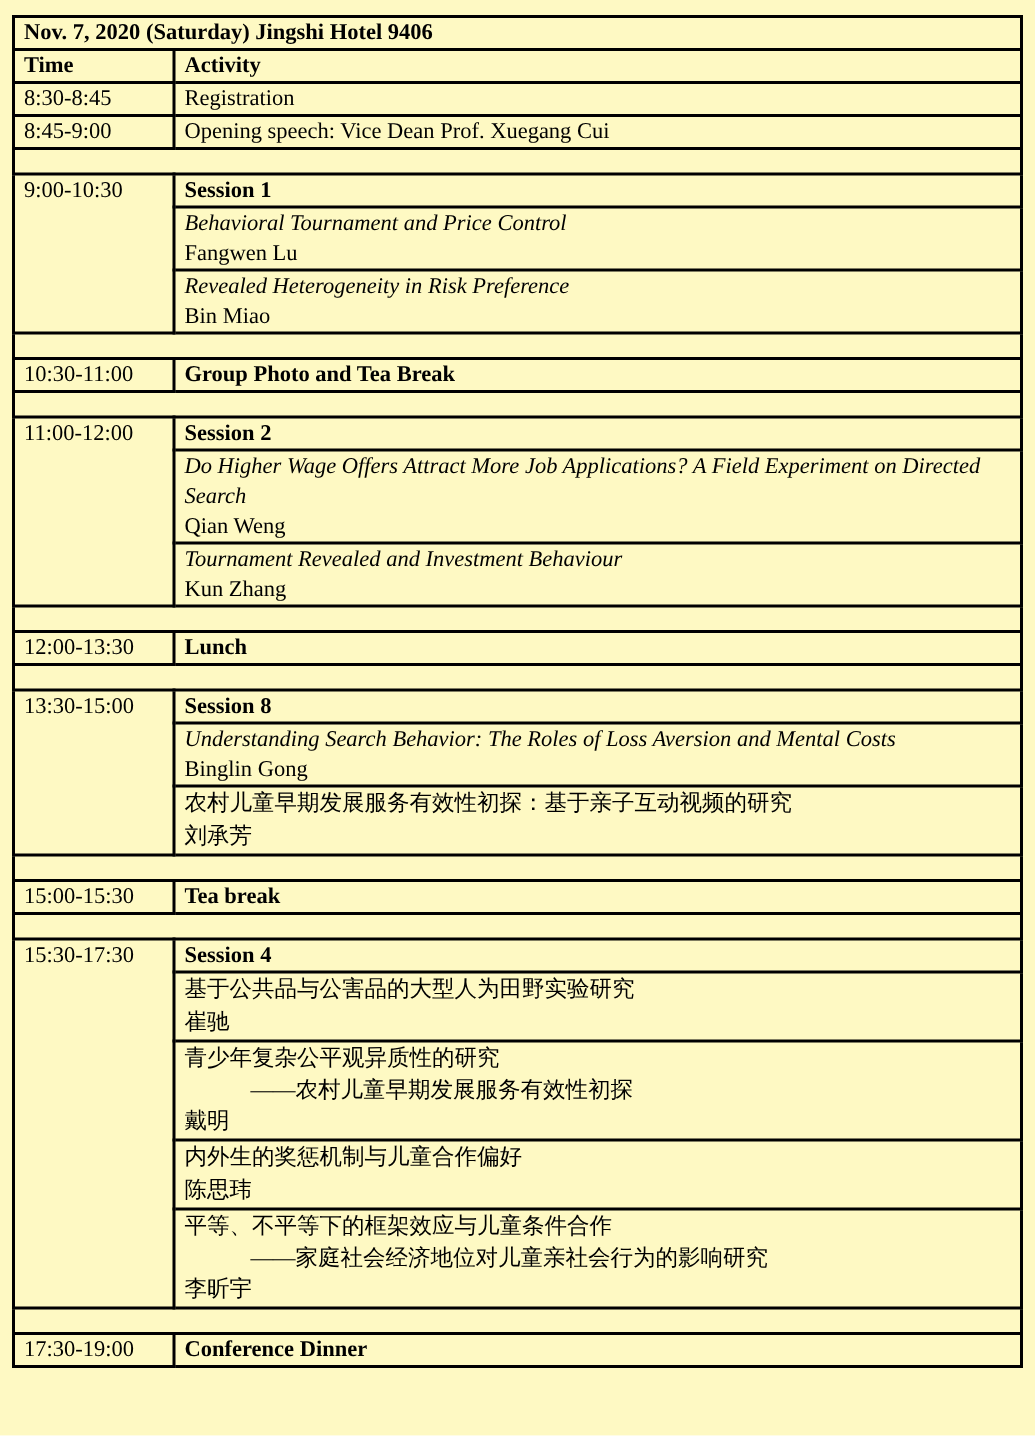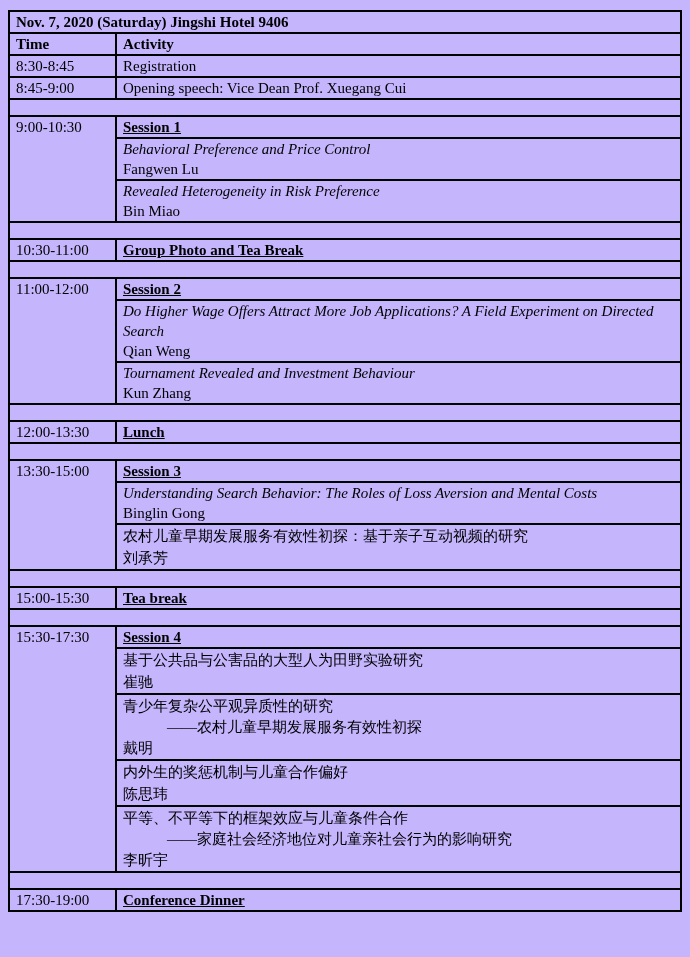--- a/index.html
+++ b/index.html
@@ -4,21 +4,21 @@
 <style>
   html, body {
     margin: 0;
     padding: 0;
     background: #ffffff;
   }
   .page {
     position: relative;
     width: 690px;
     height: 957px;
-    background: #c4b5fd;
+    background: #fef9c3;
     font-family: "Liberation Serif", "DejaVu Serif", serif;
     color: #000000;
   }
   table.schedule {
     position: absolute;
     left: 8px;
     top: 10px;
     width: 674px;
     border-collapse: collapse;
     table-layout: fixed;
@@ -34,21 +34,21 @@
   }
   col.time-col { width: 107px; }
   .title-cell {
     text-align: center;
     font-weight: bold;
     font-size: 18px;
     line-height: 22px;
     padding: 1px 0;
   }
   th.col-head { font-weight: bold; margin-top: 44px; }
-  .bold { font-weight: bold; text-decoration: underline; }
+  .bold { font-weight: bold; }
   .talk-title-en { font-style: italic; }
   .zh { line-height: 22px; }
   .zh .talk-title, .zh .talk-speaker { line-height: 22px; }
   .subtitle-indent { padding-left: 44px; }
   td.spacer {
     height: 15px;
     line-height: 15px;
     padding: 0;
   }
   .time-cell { white-space: nowrap; }
@@ -86,21 +86,21 @@
     <tr>
           <td colspan="2" class="spacer"></td>
         </tr>
 
     <tr>
       <td class="time-cell" rowspan="3">9:00-10:30</td>
       <td class="bold">Session 1</td>
     </tr>
     <tr>
       <td>
-        <div class="talk-title talk-title-en">Behavioral Preference and Price Control</div>
+        <div class="talk-title talk-title-en">Behavioral Tournament and Price Control</div>
         <div class="talk-speaker">Fangwen Lu</div>
       </td>
     </tr>
     <tr>
       <td>
         <div class="talk-title talk-title-en">Revealed Heterogeneity in Risk Preference</div>
         <div class="talk-speaker">Bin Miao</div>
       </td>
     </tr>
 
@@ -142,21 +142,21 @@
       <td class="time-cell">12:00-13:30</td>
       <td class="bold">Lunch</td>
     </tr>
 
     <tr>
           <td colspan="2" class="spacer"></td>
         </tr>
 
     <tr>
       <td class="time-cell" rowspan="3">13:30-15:00</td>
-      <td class="bold">Session 3</td>
+      <td class="bold">Session 8</td>
     </tr>
     <tr>
       <td>
         <div class="talk-title talk-title-en">Understanding Search Behavior: The Roles of Loss Aversion and Mental Costs</div>
         <div class="talk-speaker">Binglin Gong</div>
       </td>
     </tr>
     <tr>
       <td class="zh">
         <div class="talk-title">农村儿童早期发展服务有效性初探：基于亲子互动视频的研究</div>

